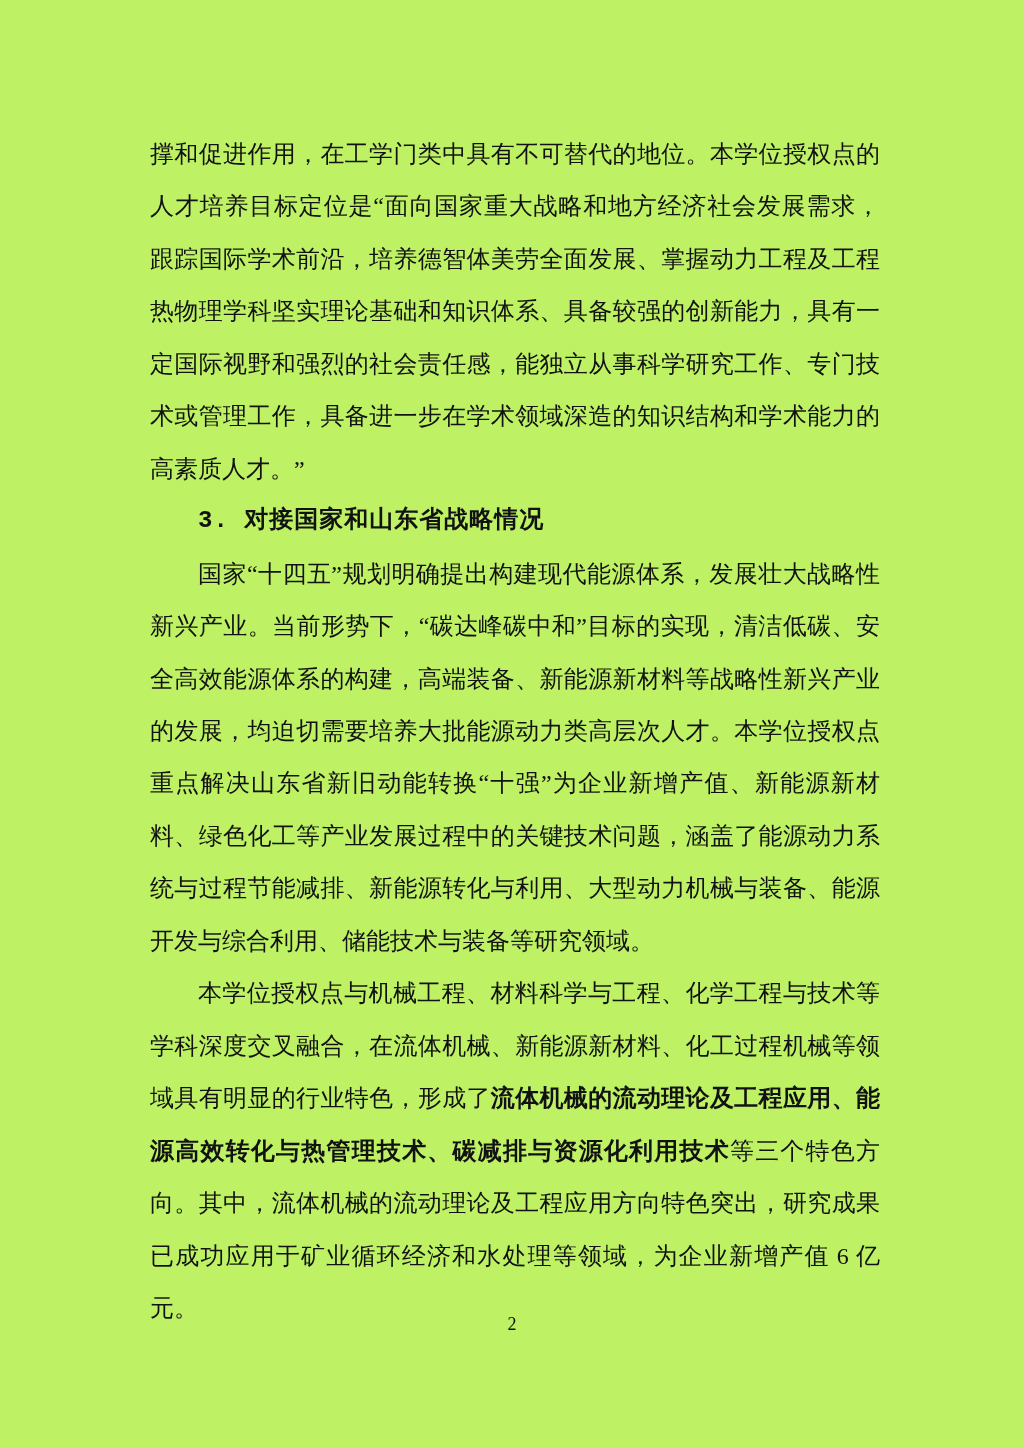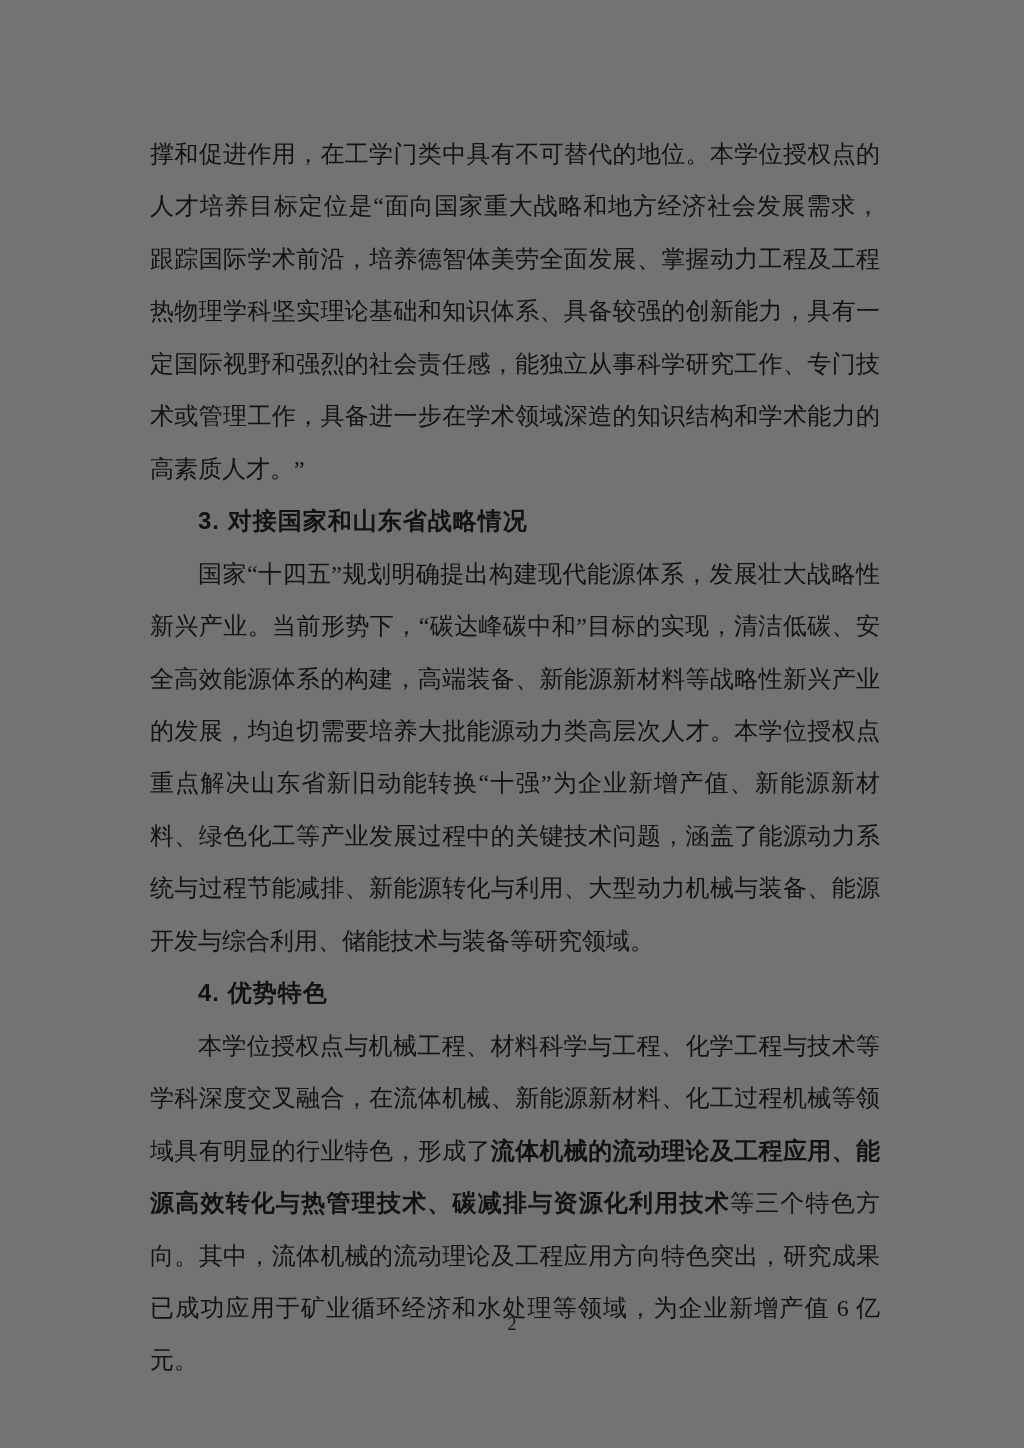--- a/index.html
+++ b/index.html
@@ -4,21 +4,21 @@
 <style>
   html, body {
     margin: 0;
     padding: 0;
     background: #ffffff;
   }
   .page {
     position: relative;
     width: 1024px;
     height: 1448px;
-    background: #737373;
+    background: #bef264;
     color: #121212;
     font-family: "Liberation Serif", "DejaVu Serif", serif;
     overflow: hidden;
   }
   .doc-body {
     position: absolute;
     left: 150px;
     top: 128px;
     width: 730px;
     font-size: 24px;
@@ -26,21 +26,21 @@
     text-align: justify;
     text-justify: inter-character;
   }
   .doc-body p {
     margin: 0;
     padding: 0;
   }
   p.heading {
     text-indent: 2em;
     font-weight: bold;
-    font-family: Liberation Sans, sans-serif;
+    font-family: Liberation Mono, monospace;
     letter-spacing: 1px;
   }
   p.body.indent {
     text-indent: 2em;
   }
   .bold {
     font-weight: bold;
   }
   .page-number {
     position: absolute;
@@ -53,17 +53,16 @@
   }
 </style>
 </head>
 <body>
 
 <div class="page">
   <div class="doc-body" id="doc-body">
       <p class="body"><span class="regular">撑和促进作用，在工学门类中具有不可替代的地位。本学位授权点的人才培养目标定位是“面向国家重大战略和地方经济社会发展需求，跟踪国际学术前沿，培养德智体美劳全面发展、掌握动力工程及工程热物理学科坚实理论基础和知识体系、具备较强的创新能力，具有一定国际视野和强烈的社会责任感，能独立从事科学研究工作、专门技术或管理工作，具备进一步在学术领域深造的知识结构和学术能力的高素质人才。”</span></p>
       <p class="heading indent"><span class="bold">3. 对接国家和山东省战略情况</span></p>
       <p class="body indent"><span class="regular">国家“十四五”规划明确提出构建现代能源体系，发展壮大战略性新兴产业。当前形势下，“碳达峰碳中和”目标的实现，清洁低碳、安全高效能源体系的构建，高端装备、新能源新材料等战略性新兴产业的发展，均迫切需要培养大批能源动力类高层次人才。本学位授权点重点解决山东省新旧动能转换“十强”为企业新增产值、新能源新材料、绿色化工等产业发展过程中的关键技术问题，涵盖了能源动力系统与过程节能减排、新能源转化与利用、大型动力机械与装备、能源开发与综合利用、储能技术与装备等研究领域。</span></p>
-      <p class="heading indent"><span class="bold">4. 优势特色</span></p>
       <p class="body indent"><span class="regular">本学位授权点与机械工程、材料科学与工程、化学工程与技术等学科深度交叉融合，在流体机械、新能源新材料、化工过程机械等领域具有明显的行业特色，形成了</span><span class="bold">流体机械的流动理论及工程应用、能源高效转化与热管理技术、碳减排与资源化利用技术</span><span class="regular">等三个特色方向。其中，流体机械的流动理论及工程应用方向特色突出，研究成果已成功应用于矿业循环经济和水处理等领域，为企业新增产值 6 亿元。</span></p>
     </div>
   <div class="page-number">2</div>
 </div>
 
 </body></html>

